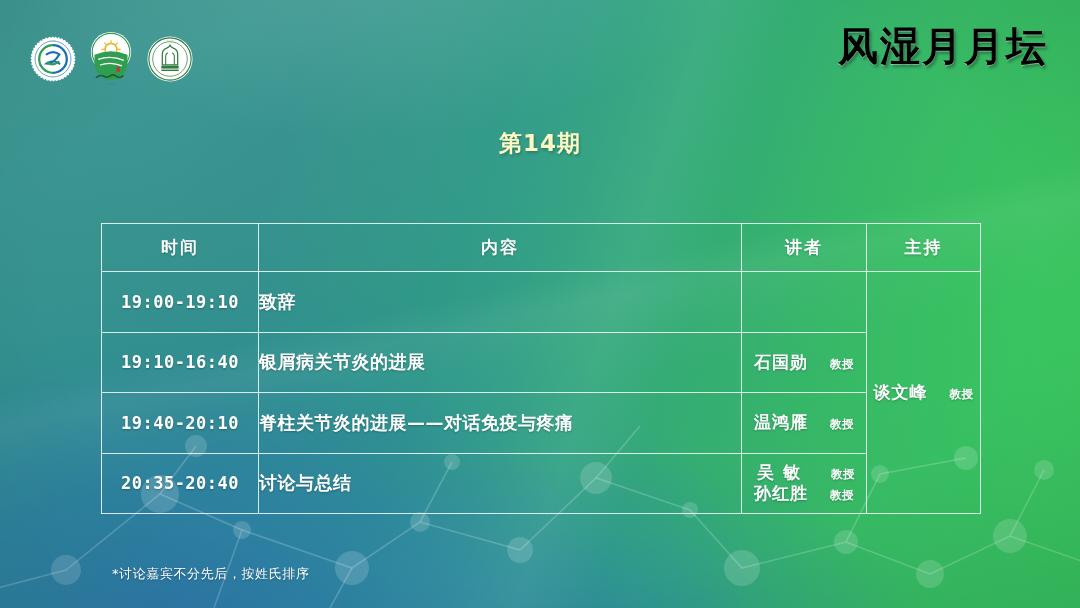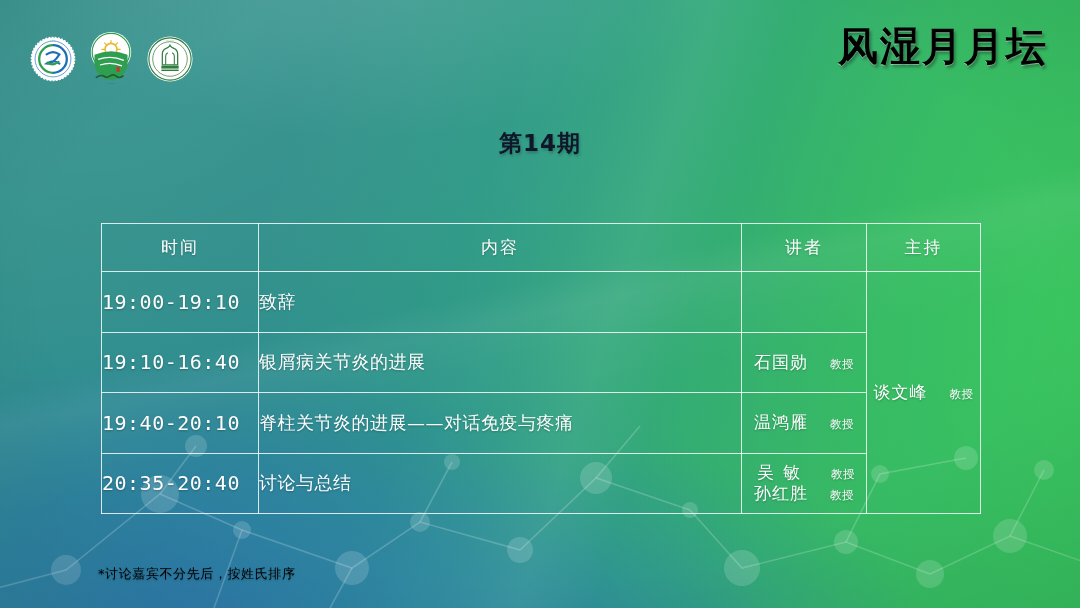--- a/index.html
+++ b/index.html
@@ -101,21 +101,21 @@
     position:absolute; right:32px; top:26px;
     font-size:40px; font-weight:bold; color:#000000;
     letter-spacing:2px; line-height:1;
     text-shadow: 2px 3px 3px rgba(0,0,0,0.30), 0 1px 0 rgba(255,255,255,0.5);
     font-family:"DejaVu Sans","Liberation Sans",sans-serif;
   }
 
   
   #subtitle-block {
     position:absolute; z-index:5; left:0; top:128px; width:1080px;
-    text-align:center; color:#0f172a;
+    text-align:center; color:#fef9c3;
   }
   #issue-label {
     font-size:23px; font-weight:bold; letter-spacing:1px;
     text-shadow:1px 2px 3px rgba(0,0,0,0.22);
     font-family:"DejaVu Sans","Liberation Sans",sans-serif;
   }
   #topic-label {
     margin-top:22px;
     font-size:25px; font-weight:bold; letter-spacing:1px;
     text-shadow:1px 2px 3px rgba(0,0,0,0.22);
@@ -126,41 +126,41 @@
   #schedule-table {
     position:absolute; z-index:6;
     left:101px; top:223px; width:879px; height:291px;
     border-collapse:collapse;
     table-layout:fixed;
     color:#ffffff;
   }
   #schedule-table td, #schedule-table th {
     border:1px solid rgba(255,255,255,0.82);
     padding:0;
-    font-weight:normal;
+    font-weight:bold;
     background:transparent;
   }
   .col-time    { width:157px; }
   .col-content { width:483px; }
   .col-speaker { width:125px; }
   .col-host    { width:114px; }
 
   thead th {
     height:48px;
     text-align:center;
     font-size:17px;
     font-weight:bold;
     letter-spacing:2px;
     text-shadow:0 1px 2px rgba(0,0,0,0.22);
     font-family:"DejaVu Sans","Liberation Sans",sans-serif;
   }
   tbody tr { height:60px; }
   .cell-time {
-    text-align:left;
-    font-size:20px;
+    text-align:center;
+    font-size:17px;
     letter-spacing:0.5px;
     font-family:"DejaVu Sans Mono","Liberation Mono",monospace;
     text-shadow:0 1px 2px rgba(0,0,0,0.25);
   }
   .cell-content {
     padding-left:17px;
     font-size:18px;
     letter-spacing:0.5px;
     text-shadow:0 1px 2px rgba(0,0,0,0.25);
     font-family:"DejaVu Sans","Liberation Sans",sans-serif;
@@ -175,22 +175,22 @@
     text-shadow:0 1px 2px rgba(0,0,0,0.25);
   }
   .person-name.spaced { letter-spacing:9px; padding-left:4px; }
   .person-title {
     font-size:11.5px; margin-left:22px; letter-spacing:0.5px;
     text-shadow:0 1px 2px rgba(0,0,0,0.25);
   }
 
   
   #footnote {
-    position:absolute; z-index:6; left:98px; top:565px;
-    font-size:13px; color:#000000; letter-spacing:0.6px;
+    position:absolute; z-index:6; left:112px; top:565px;
+    font-size:13px; color:#ffffff; letter-spacing:0.6px;
     text-shadow:0 1px 2px rgba(0,0,0,0.28);
     font-family:"DejaVu Sans","Liberation Sans",sans-serif;
   }
 </style>
 </head>
 <body>
 
 <div id="bg">
   <div class="bg-layer bg-base"></div>
   <div class="bg-layer bg-green-right"></div>

